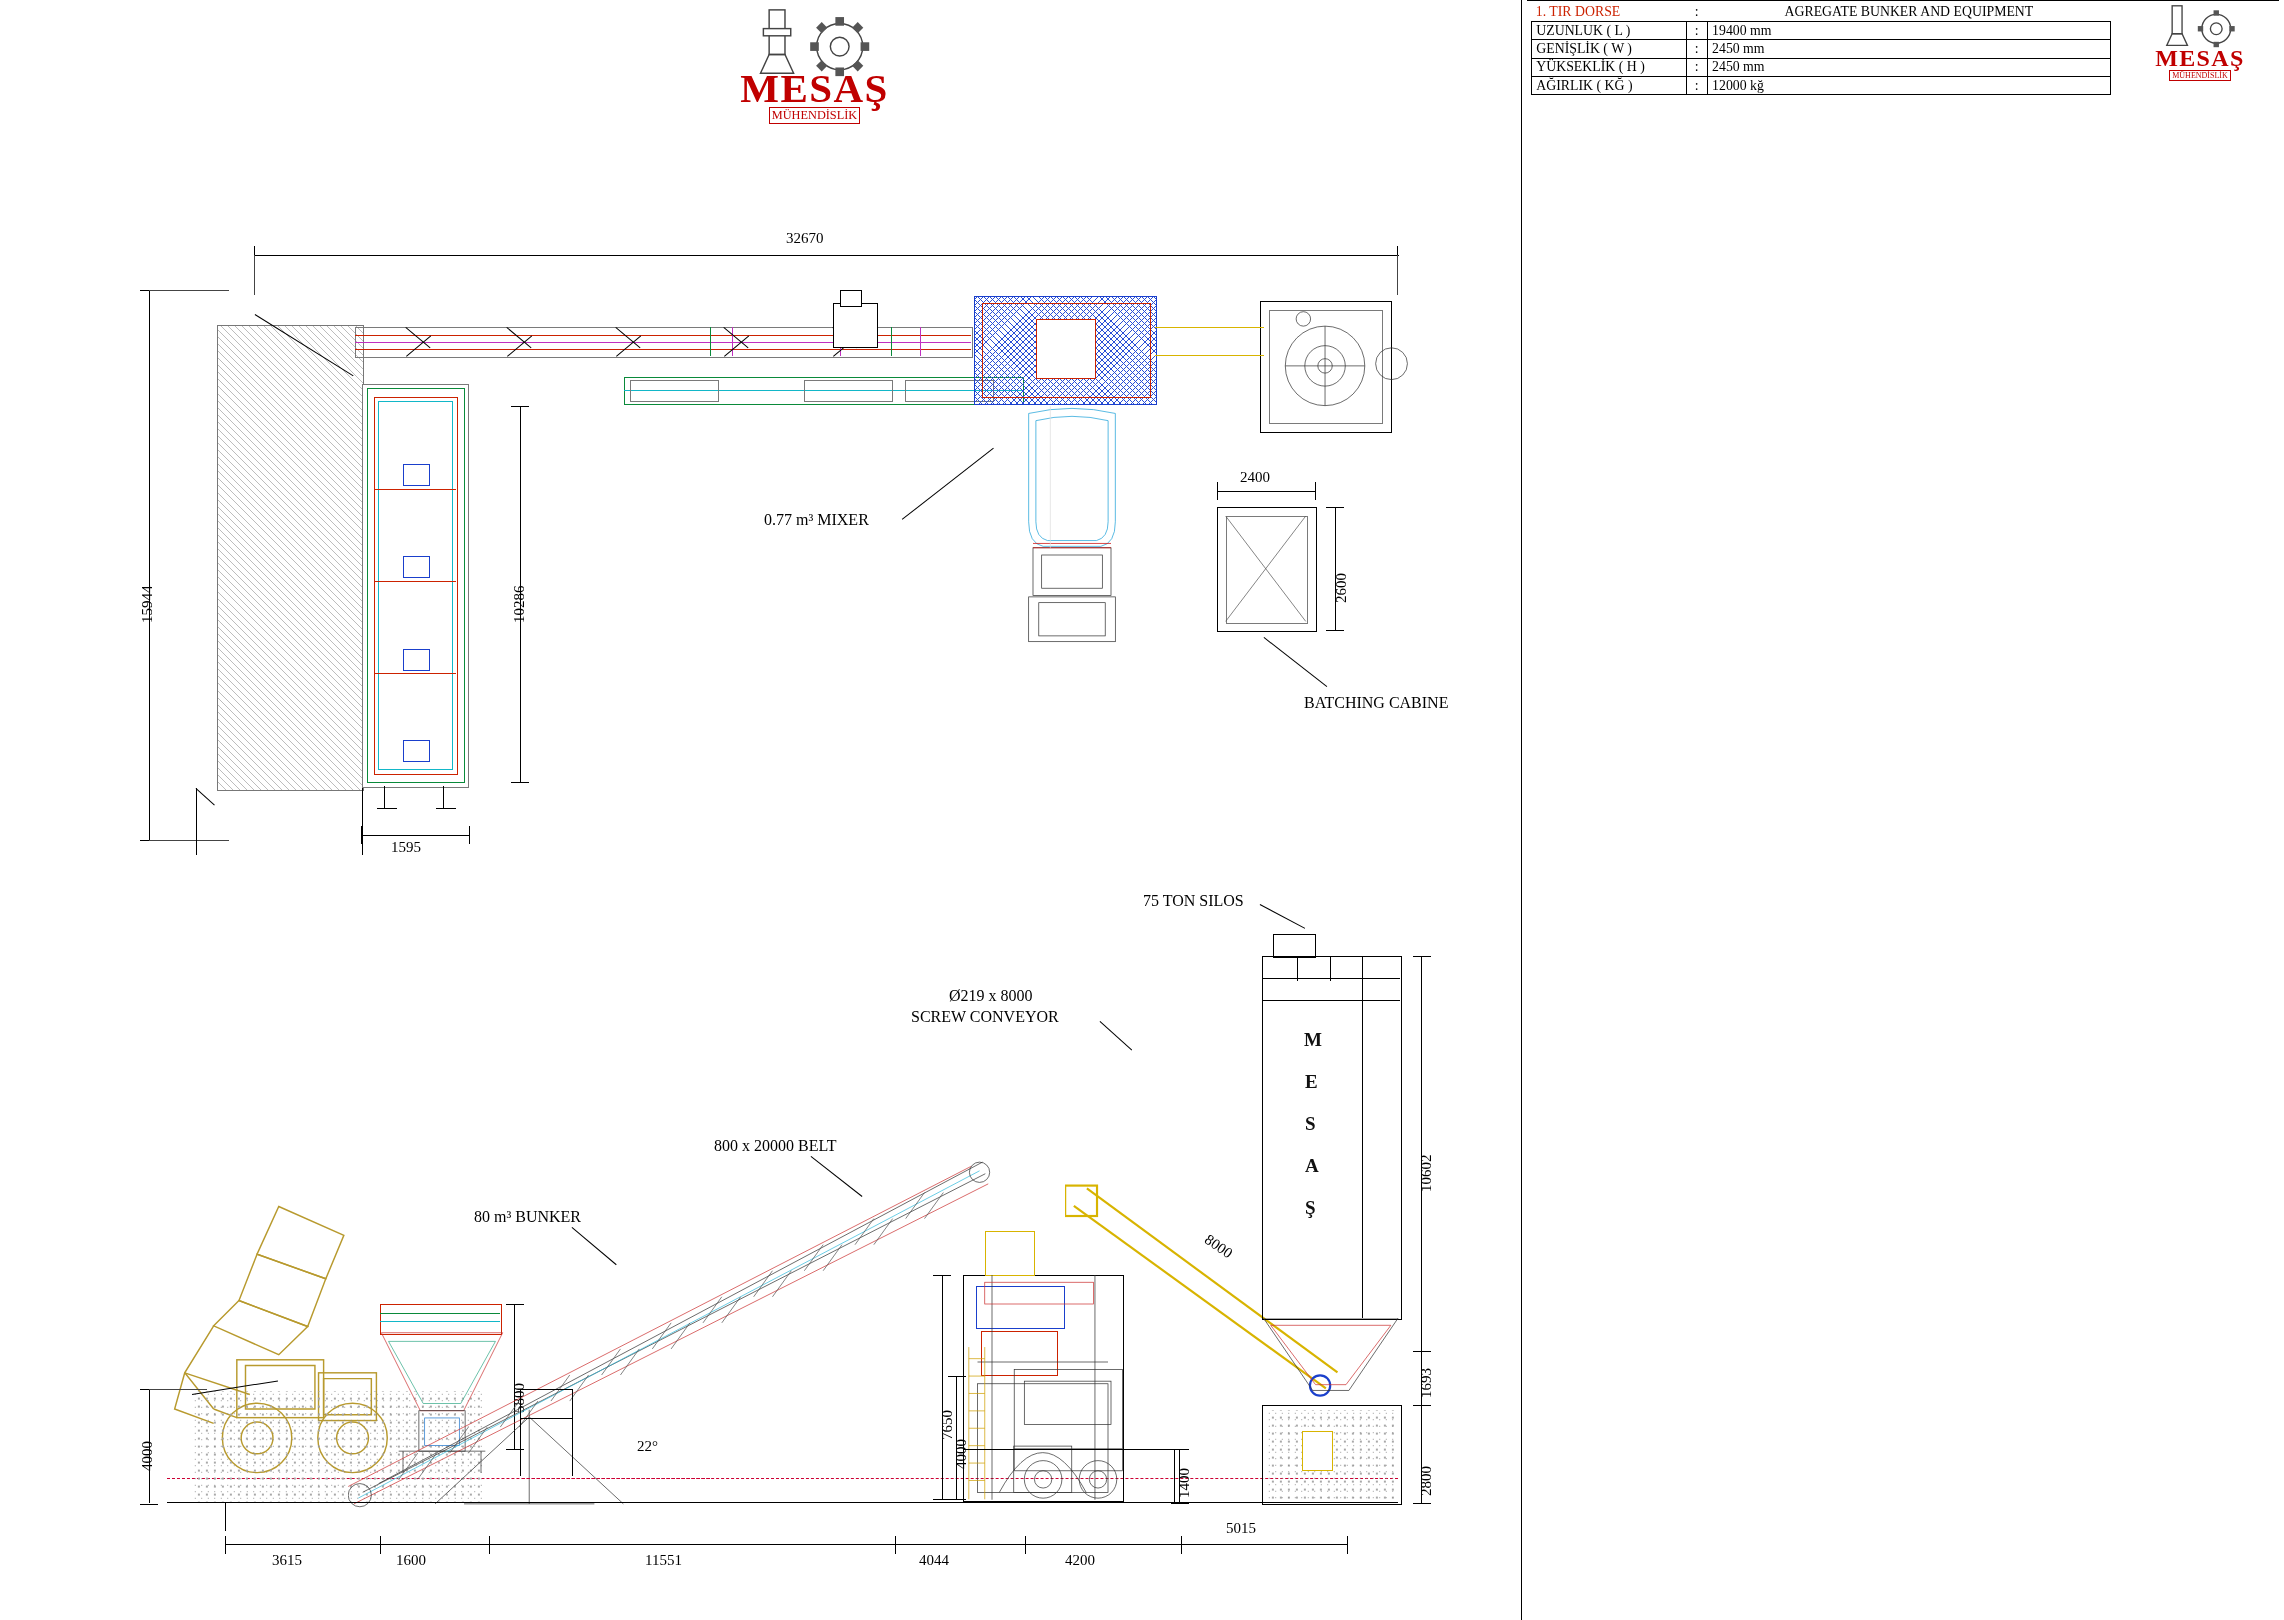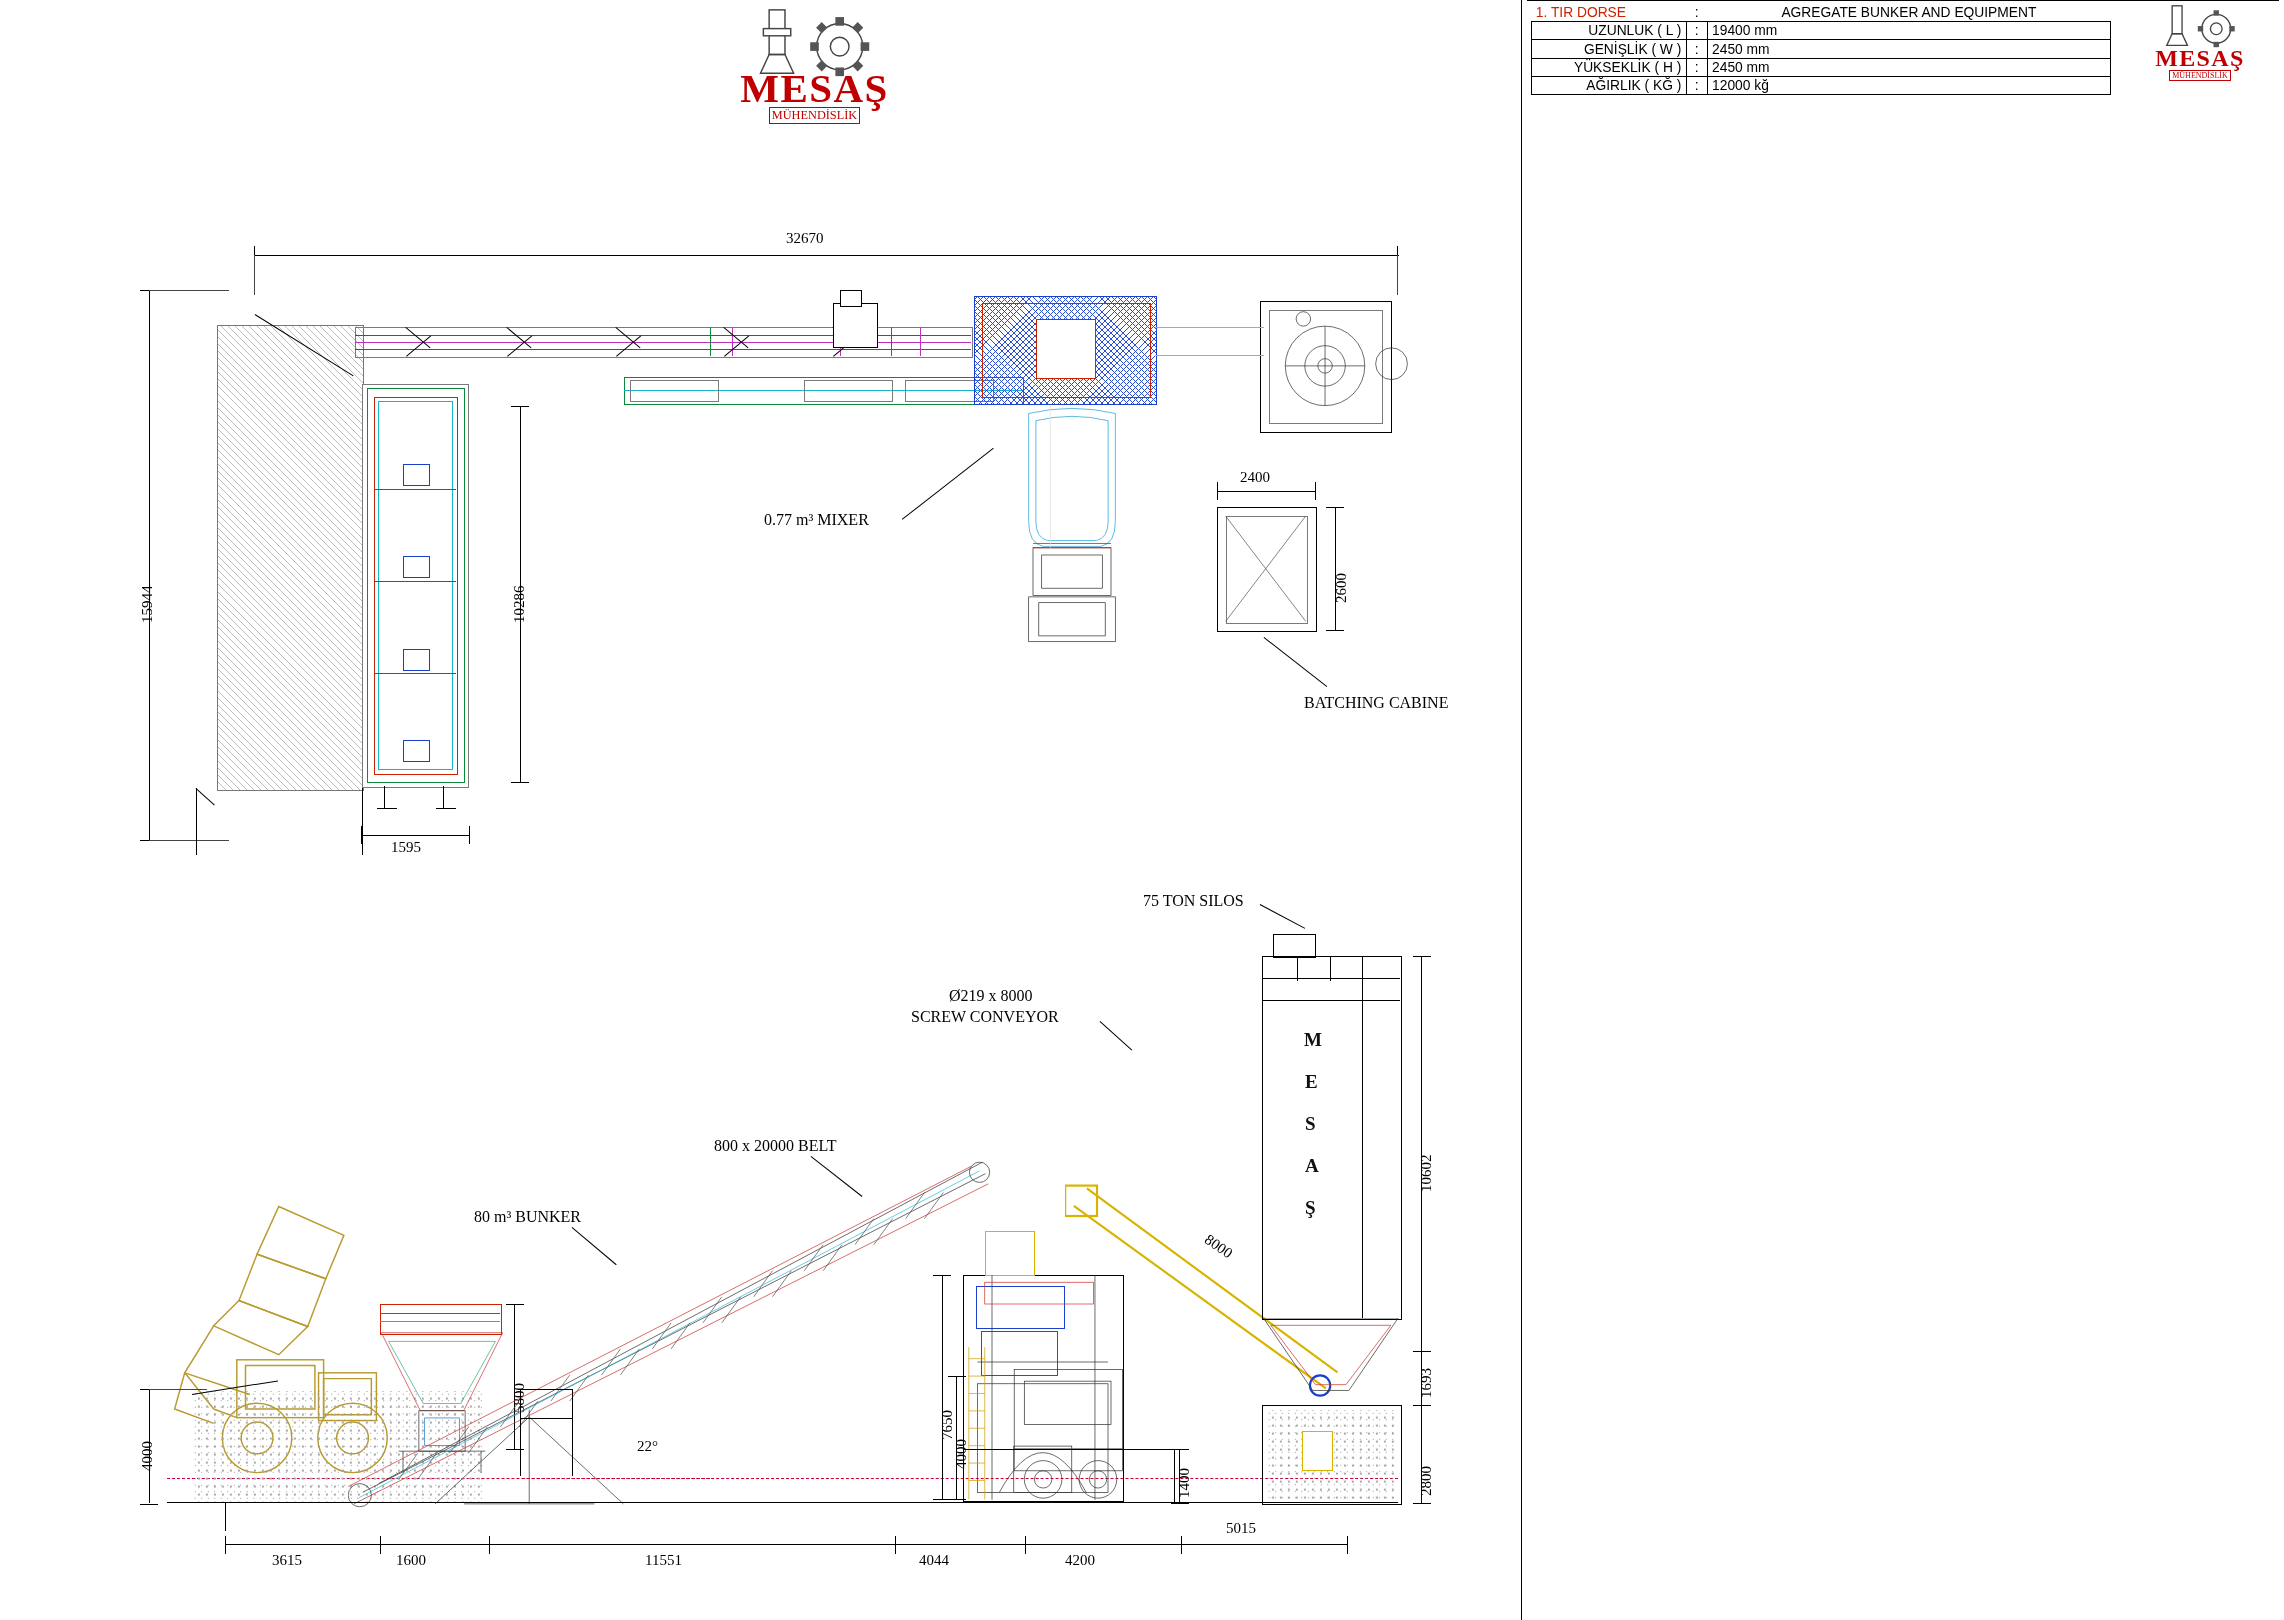--- a/index.html
+++ b/index.html
@@ -40,22 +40,22 @@
 
   .hatch{position:absolute;background:
      repeating-linear-gradient(45deg,#bdbdbd 0 0.7px,transparent 0.7px 5px);
      border:0.7px solid #777;}
   .stipple{position:absolute;background:
      radial-gradient(#8a8a8a 0.7px, transparent 0.9px) 0 0/6.5px 6.5px,
      radial-gradient(#a5a5a5 0.7px, transparent 0.9px) 2.9px 3.6px/8px 8px;
      border:0.7px solid #888;}
   .dash{position:absolute;border-top:0.7px dashed #c03;}
   .ptable{position:absolute;left:10px;width:580px;border-collapse:collapse;}
-  .ptable td{border:0.7px solid #000;font-size:13.8px;padding:0.7px 4.3px;height:16px;font-family:Liberation Sans, sans-serif;}
-  .ptable td.k{width:145px;text-align:right;}
+  .ptable td{border:0.7px solid #000;font-size:13.8px;padding:0.7px 4.3px;height:16px;font-family:Liberation Serif, serif;}
+  .ptable td.k{width:145px;}
   .ptable td.c{width:11.6px;text-align:center;}
   .ptable tr.head td{border:none;padding-top:1.4px;}
   .dorse{color:#cc2200;font-weight:normal;}
   .dorsetitle{text-align:center;}
   .plogo{position:absolute;width:156px;text-align:center;}
 
   .silotxt{position:absolute;font-weight:bold;font-size:19px;color:#111;font-family:"Liberation Serif", serif;}
 </style>
 </head>
 <body>

